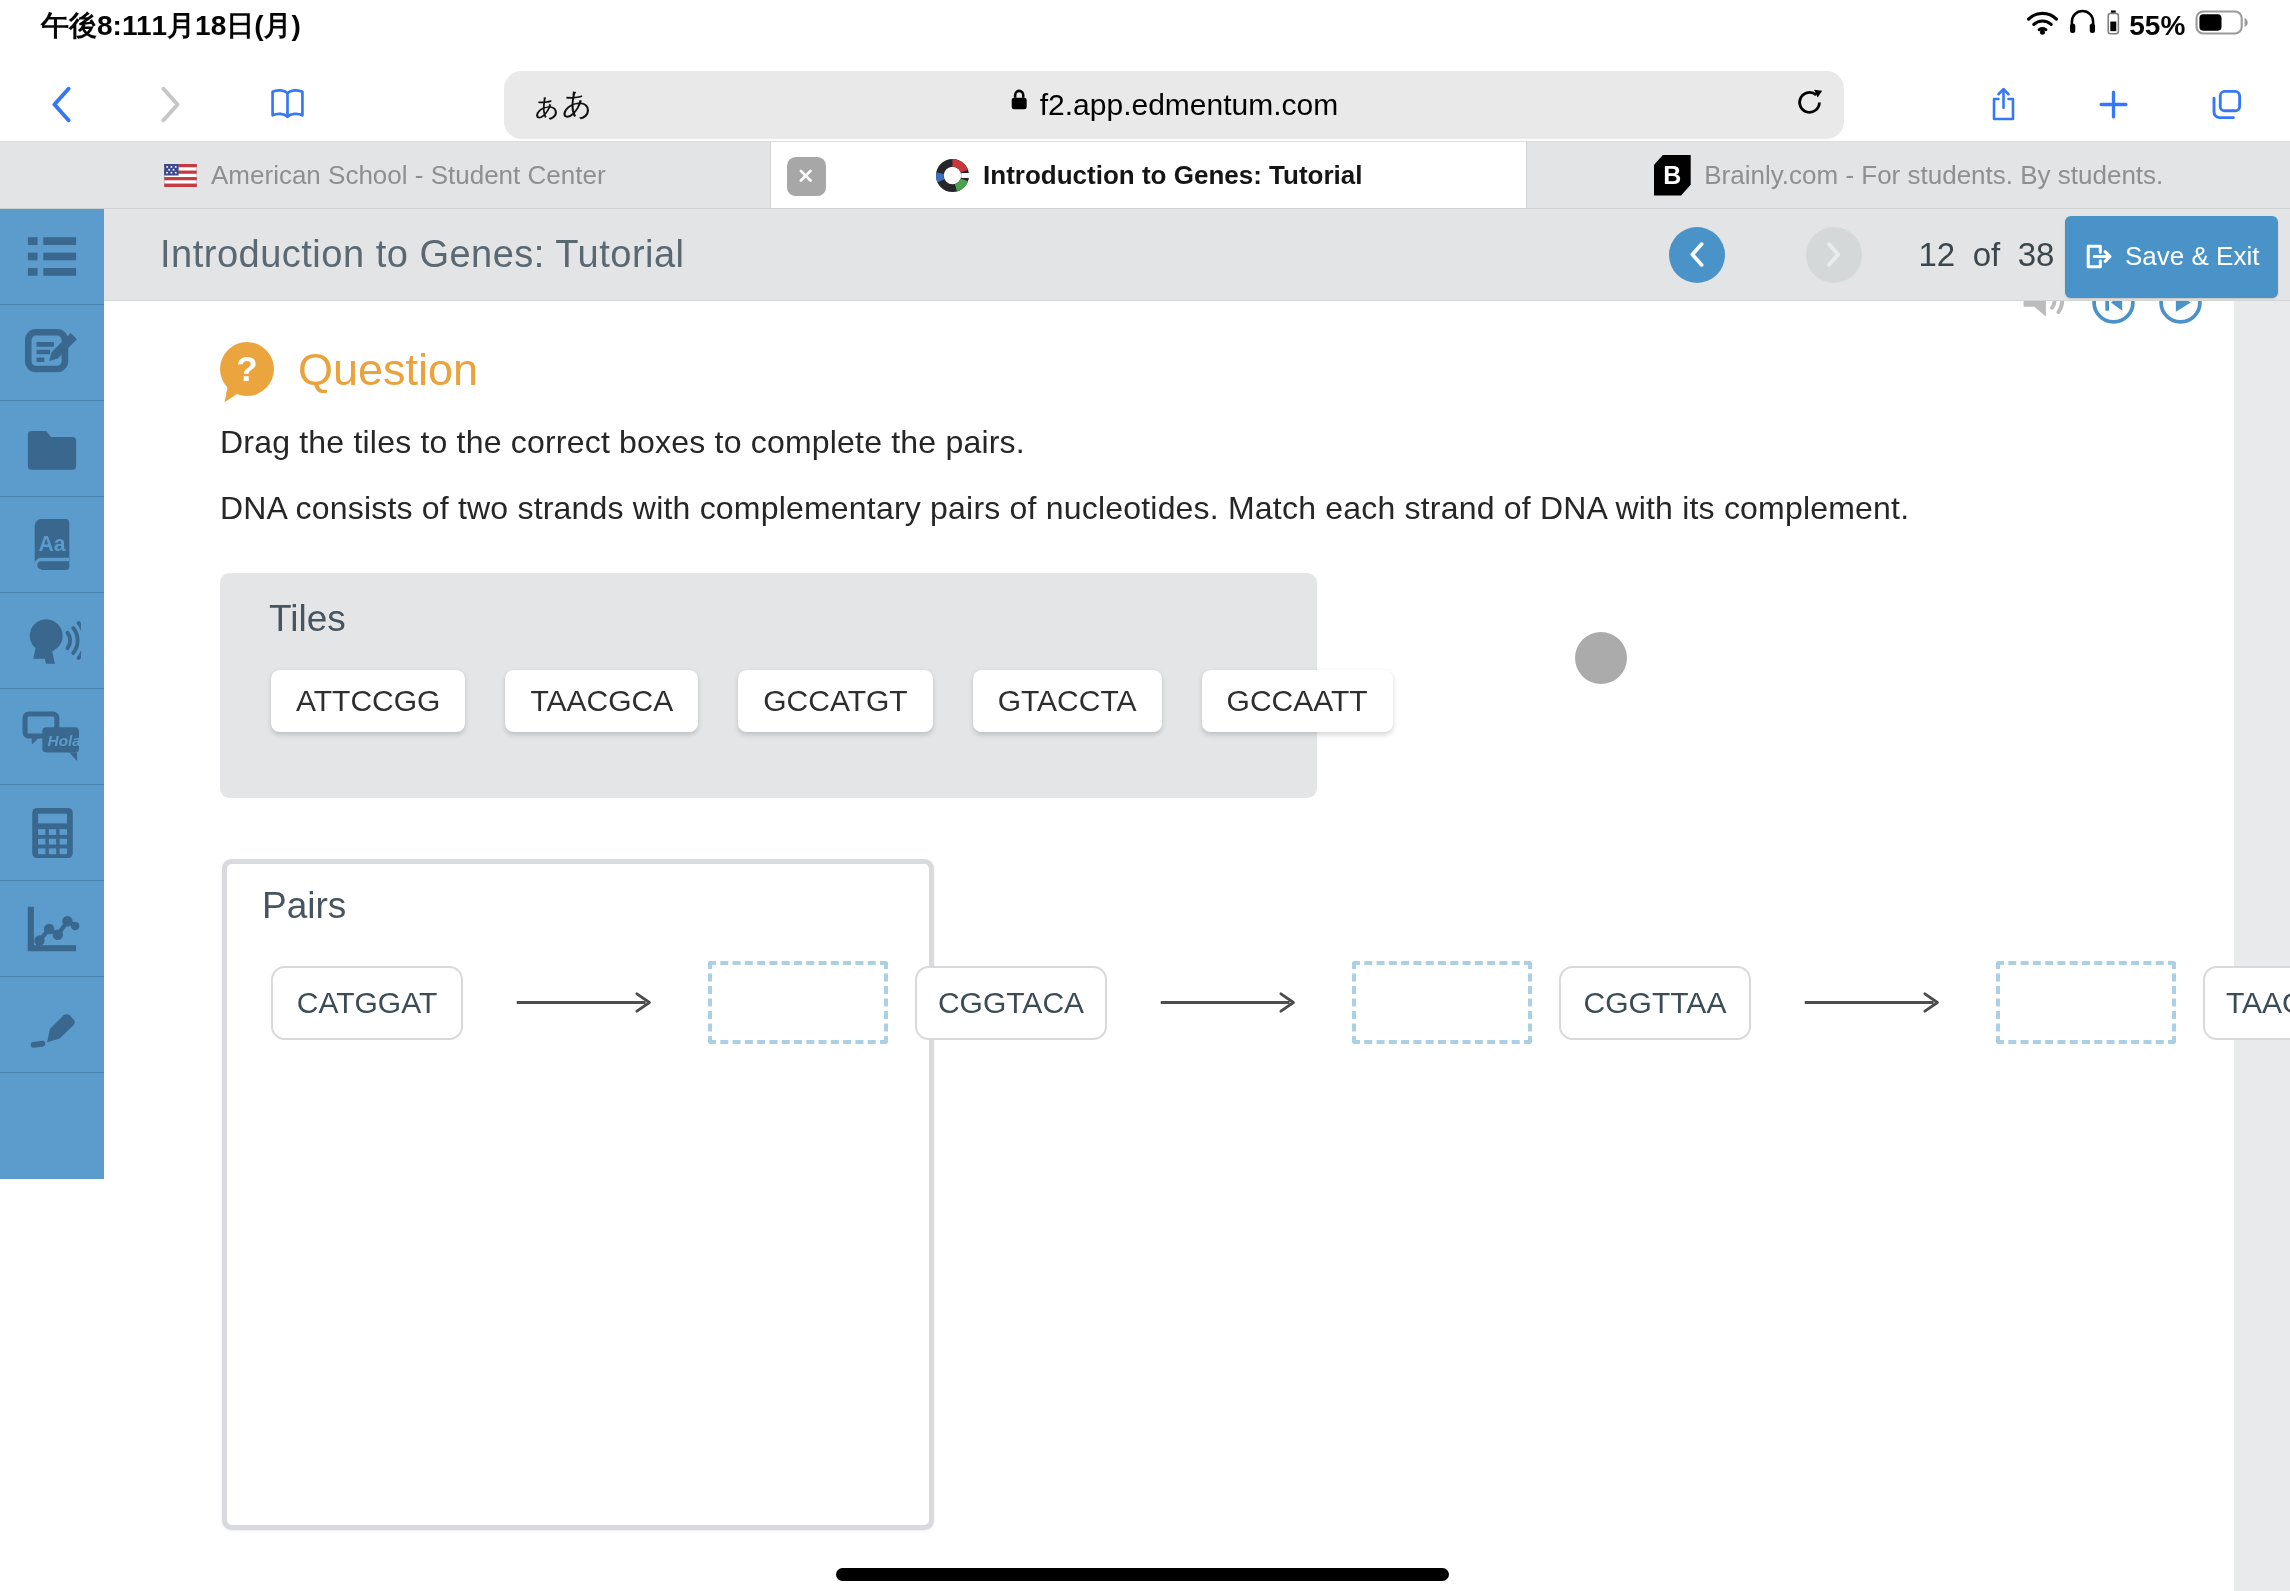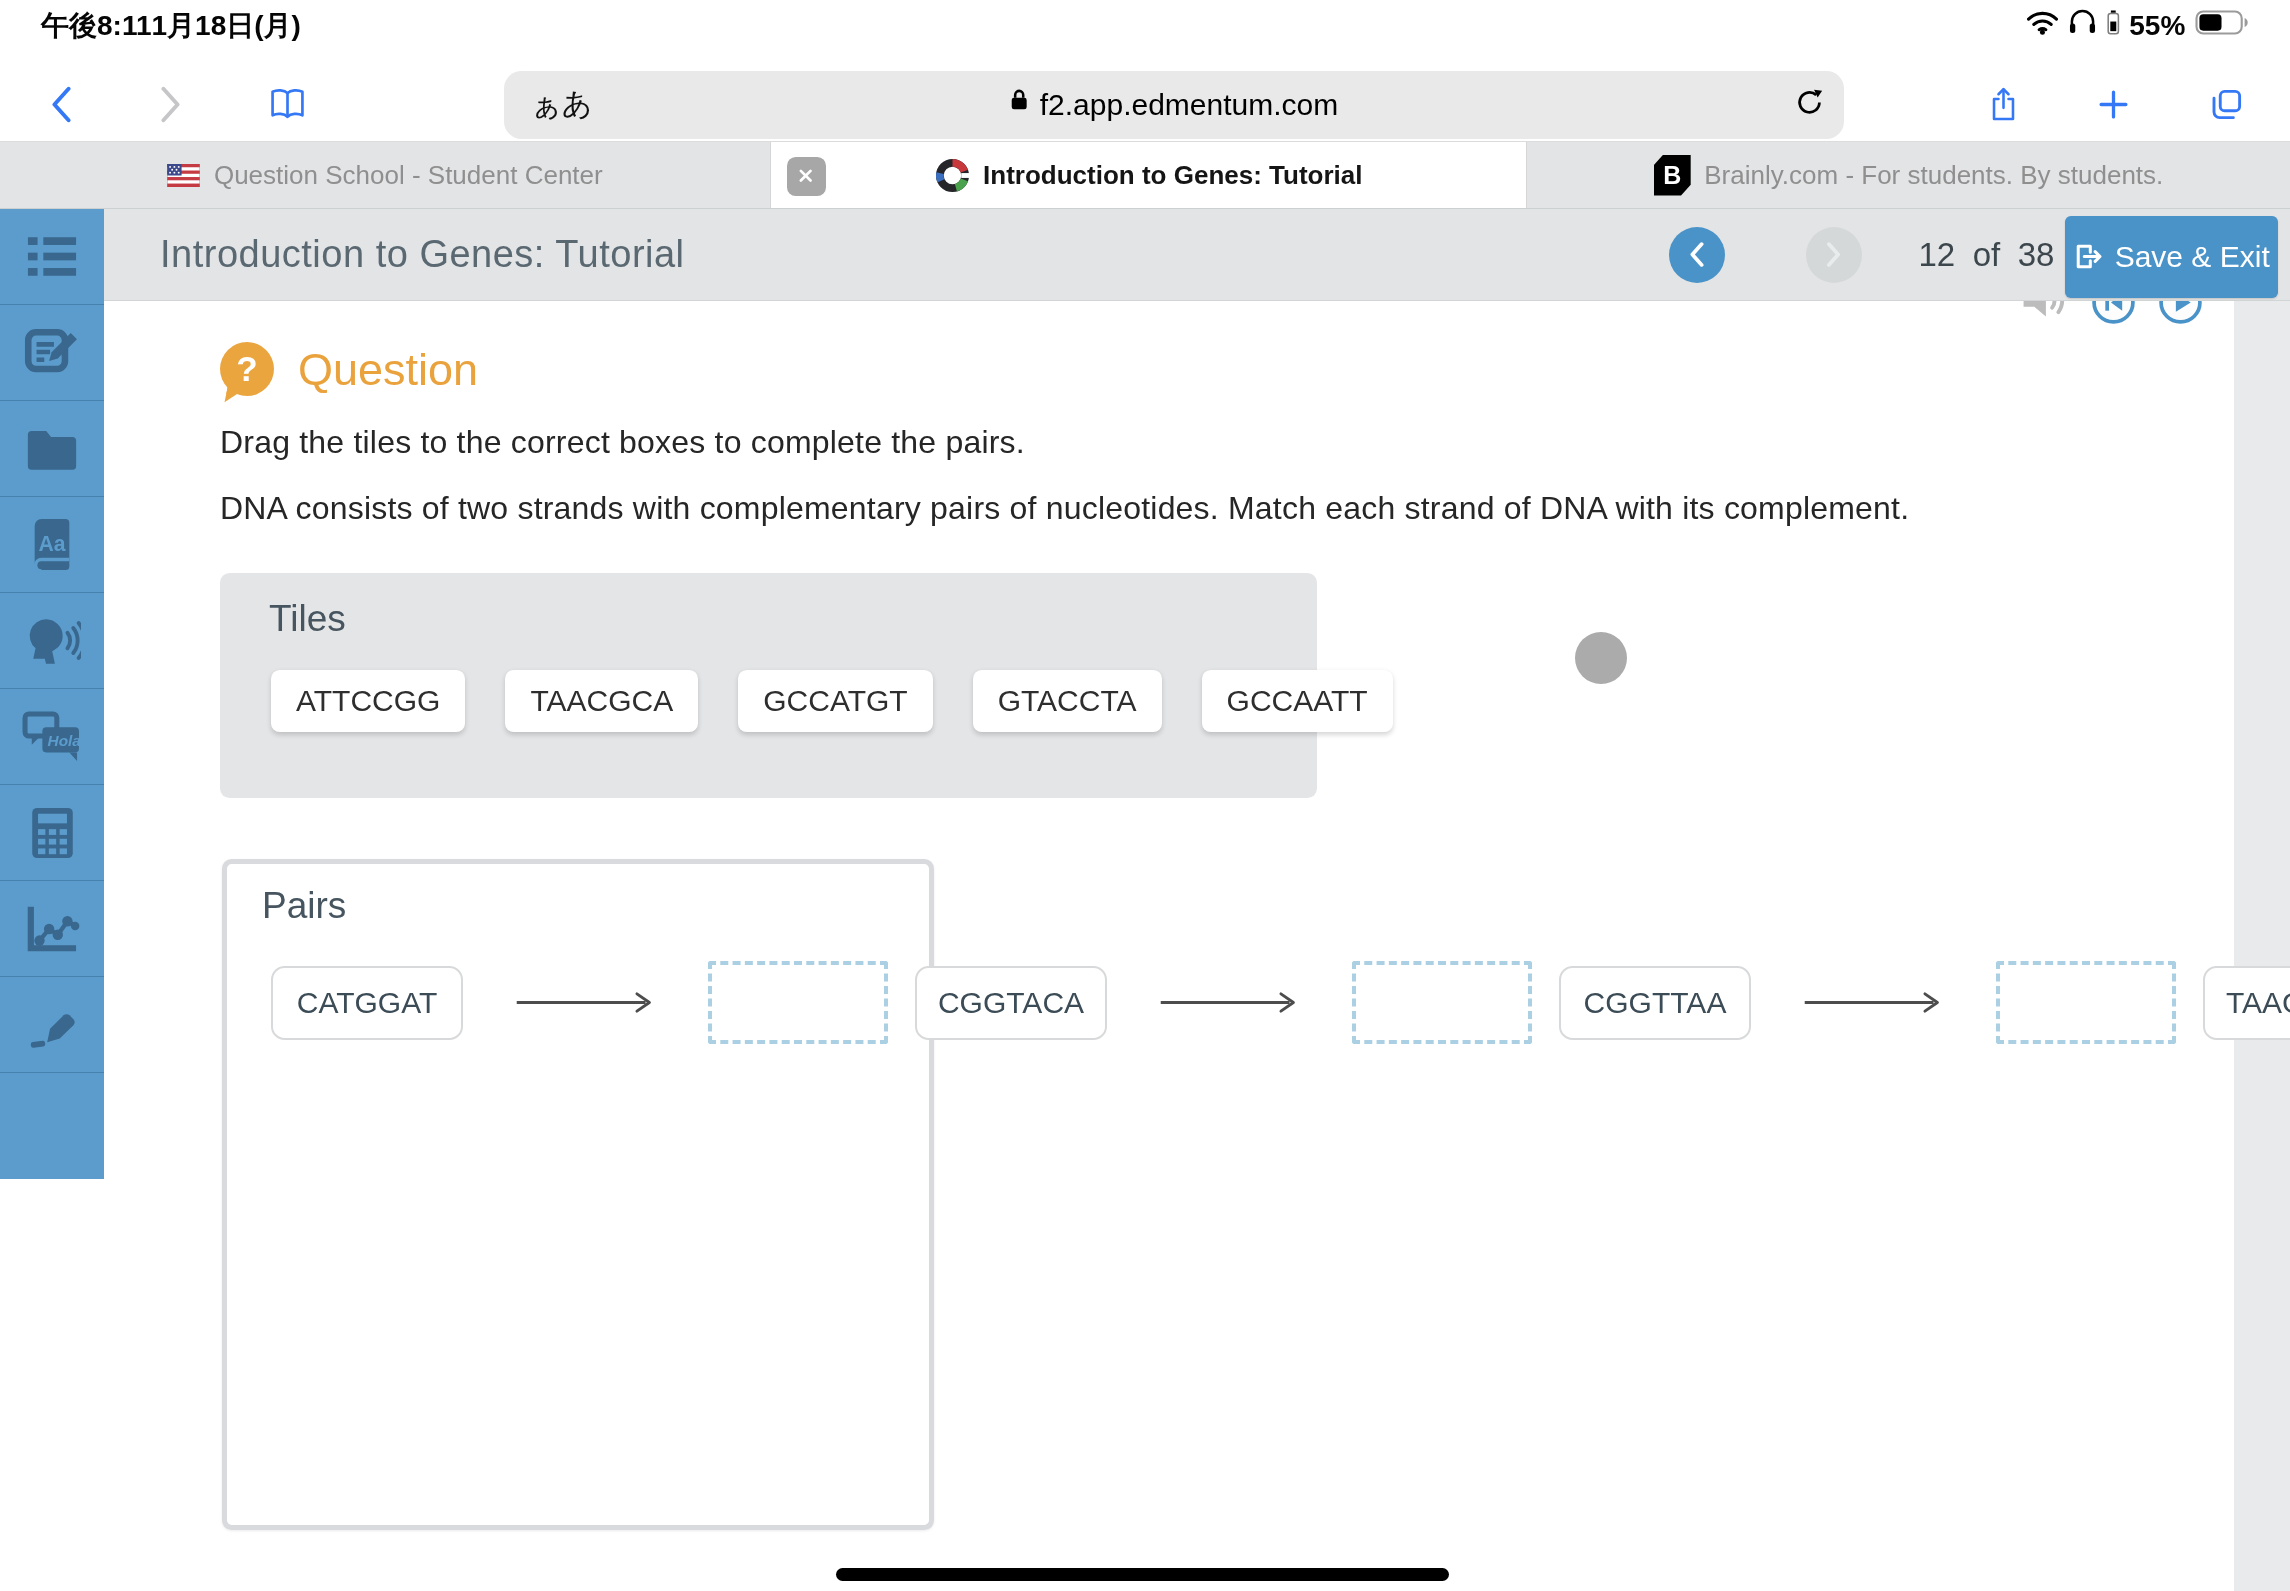--- a/index.html
+++ b/index.html
@@ -28,21 +28,21 @@
   .tab3{flex:1;border-left:1px solid #d6d6d7;}
   .tab-close{position:absolute;left:15.5px;top:14.6px;width:39px;height:39px;border-radius:8.7px;background:#a7a7a8;display:flex;align-items:center;justify-content:center;}
   .brainly-logo{width:37px;height:41px;background:#000;color:#fff;font-weight:bold;font-size:25px;display:flex;align-items:center;justify-content:center;clip-path:polygon(26% 0,100% 0,100% 74%,74% 100%,0 100%,0 26%);}
   
   .page-header{position:absolute;top:209px;left:104px;right:0;height:92px;background:#e3e4e5;border-bottom:1px solid #d2d5d6;z-index:5;display:flex;align-items:center;box-sizing:border-box;}
   .page-title{margin-left:56px;font-size:38px;color:#5a6872;letter-spacing:0.5px;}
   .nav-circle{position:absolute;top:17.5px;width:56px;height:56px;border-radius:50%;display:flex;align-items:center;justify-content:center;}
   .nav-back{left:1565px;background:#4a93c9;}
   .nav-fwd{left:1702px;background:#d5d8d9;}
   .pg-count{position:absolute;left:1795px;top:0;height:92px;width:175px;display:flex;align-items:center;justify-content:center;gap:17.5px;font-size:33px;color:#3c464d;}
-  .save-exit{position:absolute;right:11.6px;top:6.8px;width:213px;height:82px;background:#4a93c9;border-radius:5.8px;color:#fff;font-size:30px;display:flex;align-items:center;justify-content:center;gap:11.6px;box-shadow:0 1px 1.9px rgba(0,0,0,.15);}
+  .save-exit{position:absolute;right:11.6px;top:6.8px;width:213px;height:82px;background:#4a93c9;border-radius:5.8px;color:#fff;font-size:26px;display:flex;align-items:center;justify-content:center;gap:11.6px;box-shadow:0 1px 1.9px rgba(0,0,0,.15);}
   
   .sidebar{position:absolute;left:0;top:209px;width:104px;height:970px;background:#5b9ccd;z-index:6;}
   .side-cell{height:95px;border-bottom:1.9px solid rgba(23,62,94,.28);display:flex;align-items:center;justify-content:center;}
   .side-cell.empty{height:107px;border-bottom:none;}
   
   .content-bg{position:absolute;left:104px;top:301px;right:0;bottom:0;background:#fff;}
   .right-strip{position:absolute;left:2234px;top:301px;width:56px;height:1291px;background:#e9eaeb;}
   .audio-ctrls{position:absolute;z-index:1;}
   .audio-circle{position:absolute;width:45px;height:45px;}
   .q-bubble{position:absolute;left:220px;top:342px;width:54px;height:54px;border-radius:50%;background:#eba53f;color:#fff;font-weight:bold;font-size:35px;display:flex;align-items:center;justify-content:center;}
@@ -181,21 +181,21 @@
           <circle cx="3" cy="3" r="1"></circle>
           <circle cx="7.5" cy="3" r="1"></circle>
           <circle cx="12" cy="3" r="1"></circle>
           <circle cx="5.2" cy="6" r="1"></circle>
           <circle cx="9.7" cy="6" r="1"></circle>
           <circle cx="3" cy="9" r="1"></circle>
           <circle cx="7.5" cy="9" r="1"></circle>
           <circle cx="12" cy="9" r="1"></circle>
         </g>
     </svg>
-    <span>Question School - Student Center</span>
+    <span>American School - Student Center</span>
   </div>
   <div class="tab tab2 active">
     <span class="tab-close">
       <svg width="19.4" height="19.4" viewBox="0 0 20 20">
           <path d="M5 5 L15 15 M15 5 L5 15" stroke="#fff" stroke-width="2.8" stroke-linecap="round"></path>
         </svg>
     </span>
     <svg width="35" height="35" viewBox="0 0 36 36">
       <circle cx="18" cy="18" r="13" fill="none" stroke="#26262a" stroke-width="8"></circle>
       <path d="M18 5 A13 13 0 0 1 30.2 13.5" stroke="#c9393c" stroke-width="8" fill="none"></path>

